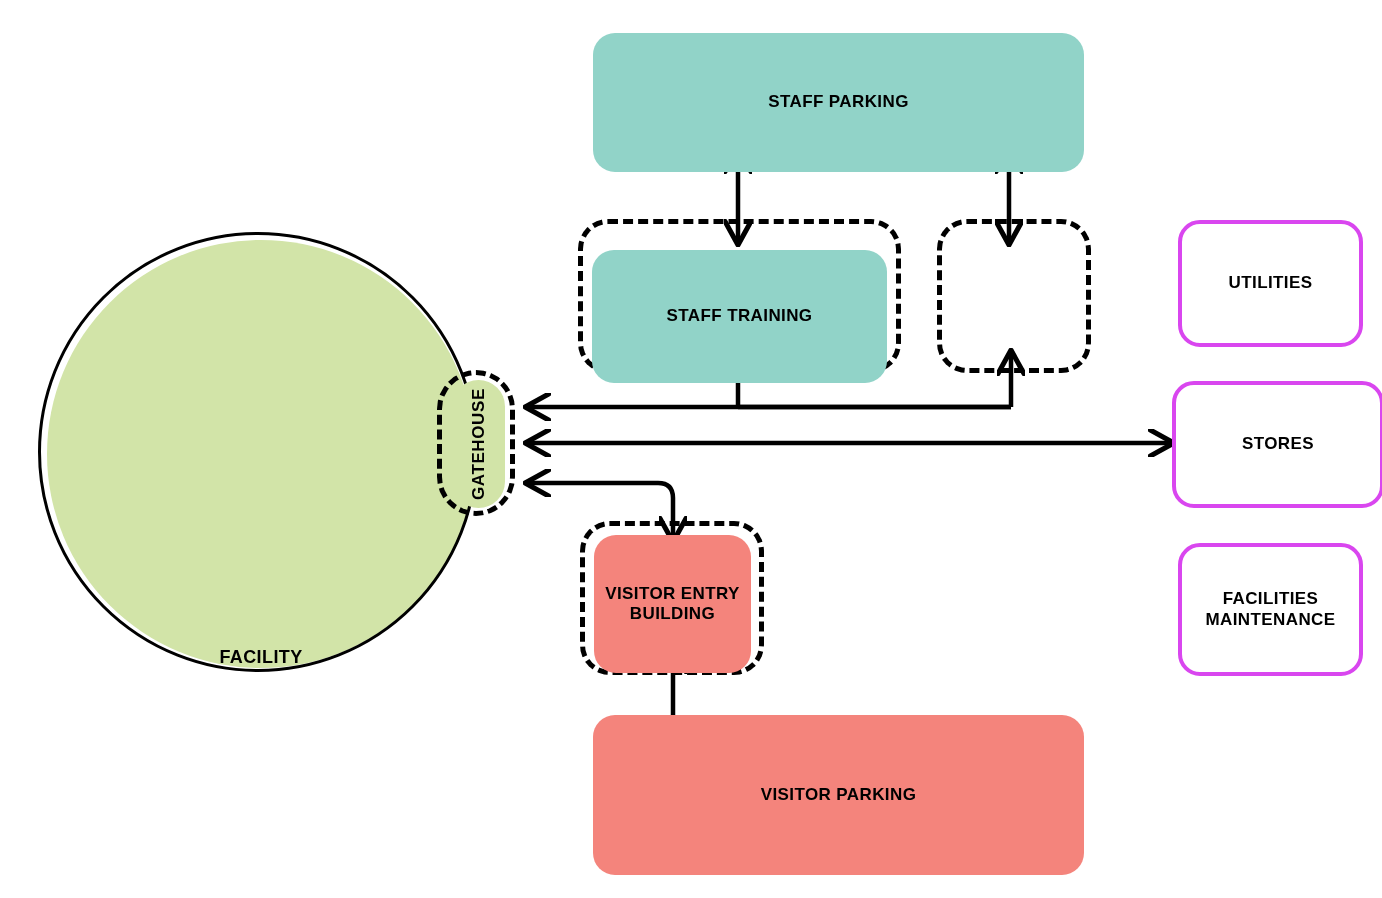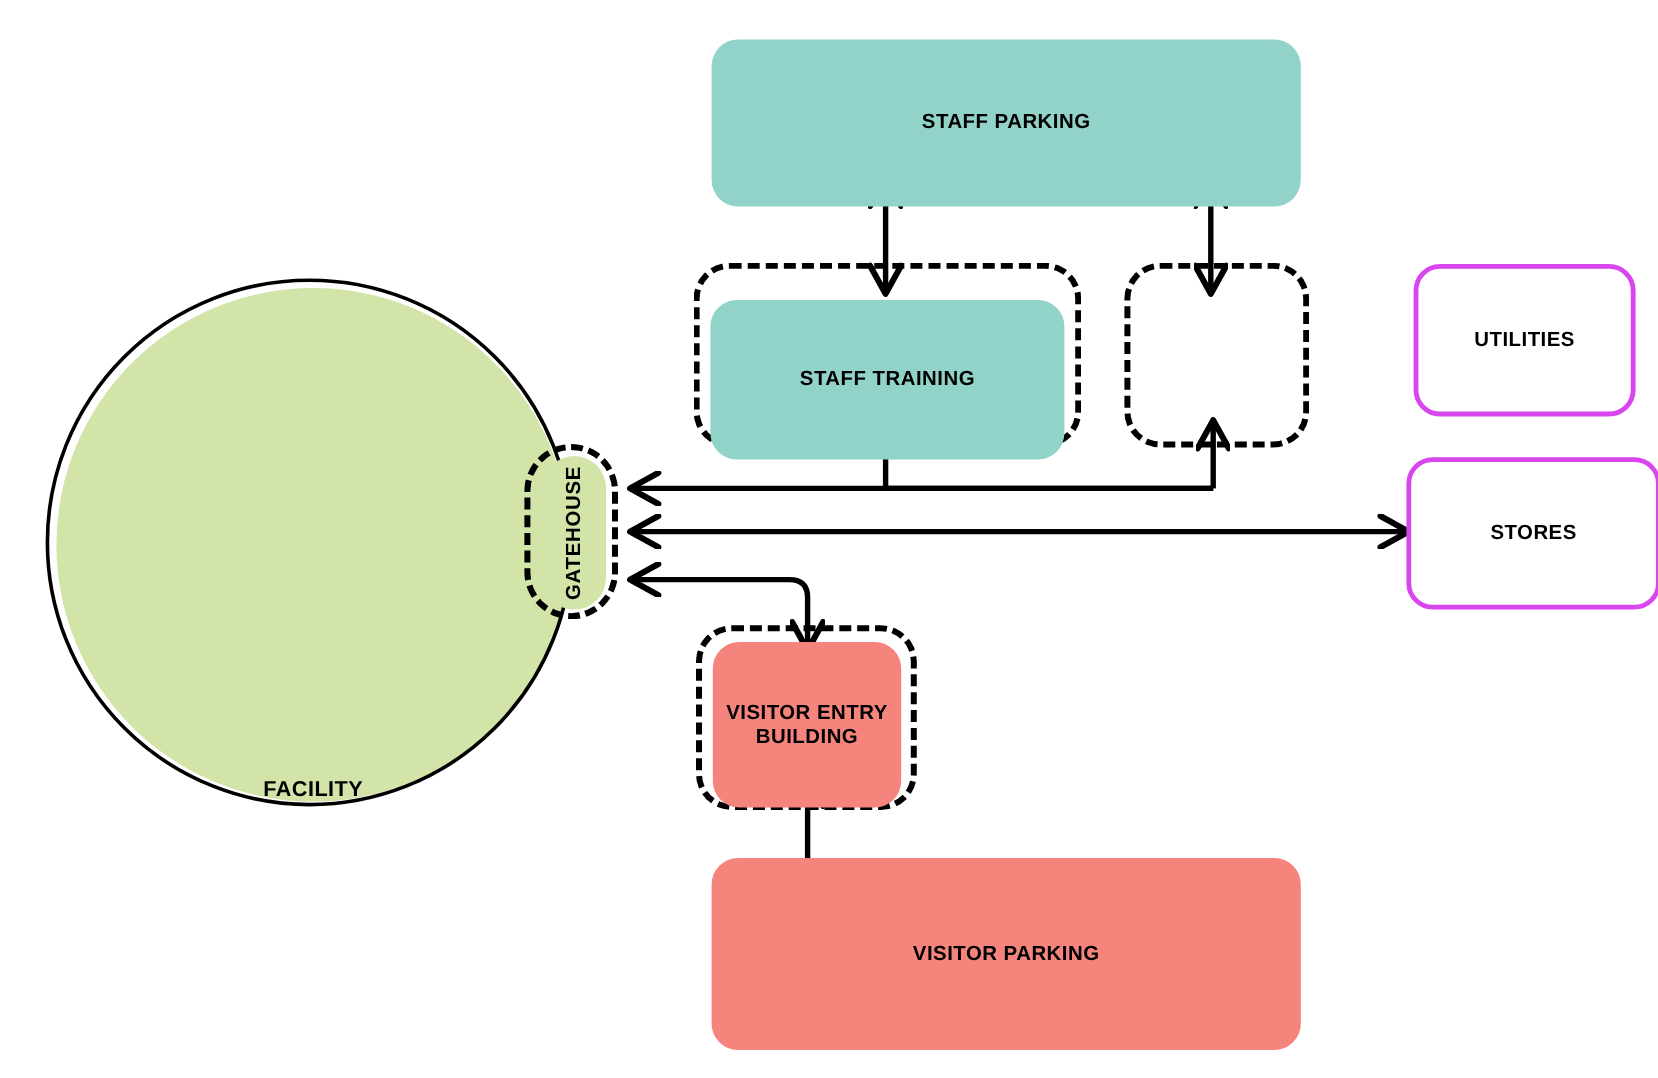--- a/index.html
+++ b/index.html
@@ -182,14 +182,18 @@
   </div>
 
   <div class="node outline-box fs-17" style="left:1178px; top:220px; width:185px; height:127px;">
     <span class="label">UTILITIES</span>
   </div>
 
   <div class="node outline-box fs-17" style="left:1172px; top:381px; width:212px; height:127px;">
     <span class="label">STORES</span>
   </div>
 
+  <div class="node outline-box fs-17" style="left:1178px; top:543px; width:185px; height:133px;">
+    <span class="label">FACILITIES
+MAINTENANCE</span>
+  </div>
 
 </div>
 
 </body></html>

